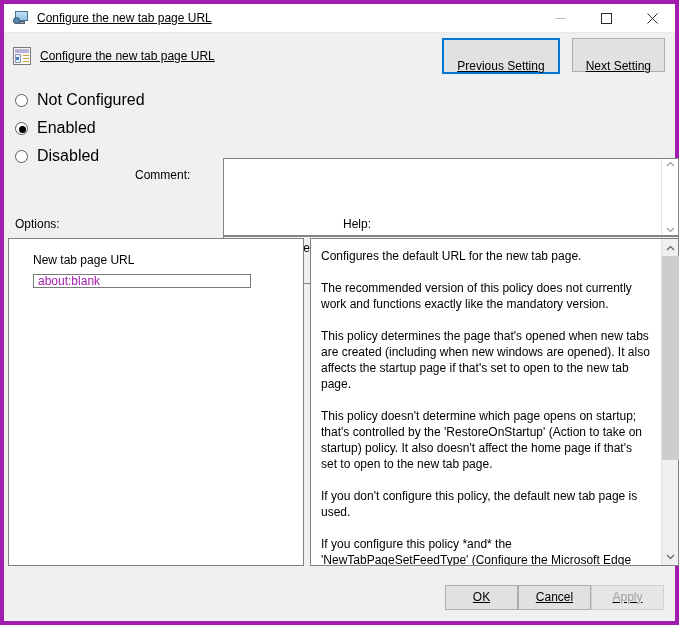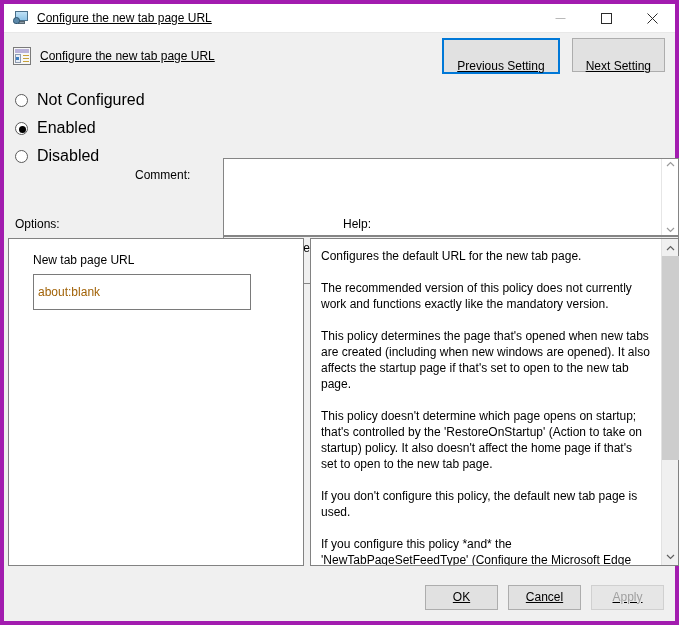--- a/index.html
+++ b/index.html
@@ -210,28 +210,28 @@
     top: 0;
   }
   .panel-options { left: 4px; width: 296px; height: 328px; }
   .panel-help {
     left: 306px; width: 369px; height: 328px;
     display: flex;
   }
   .options-inner { padding: 14px 10px 0 24px; }
   .option-caption { font-size: 12px; margin-bottom: 7px; }
   .option-input {
-    width: 218px; height: 36px;
+    width: 218px; height: 14px;
     border: 1px solid #7a7a7a;
     background: #ffffff;
     font-family: "Liberation Sans", sans-serif;
     font-size: 12px;
     padding: 0 4px;
     line-height: 20px;
-    color: #a16207;
+    color: #a21caf;
     outline: none;
   }
   .help-text {
     flex: 1 1 auto;
     padding: 9px 10px 0 10px;
     font-size: 12px;
     line-height: 16px;
     overflow: hidden;
   }
   .help-text p { margin: 0 0 16px 0; }
@@ -253,21 +253,20 @@
   }
 
   
   .footer {
     height: 48px;
     flex: 0 0 auto;
     display: flex;
     align-items: center;
     justify-content: flex-end;
     padding-right: 11px;
-    gap: 10px;
   }
   .footer .btn { width: 73px; padding: 0; height: 25px; }
 </style>
 </head>
 <body>
 
 <div class="window">
 
   <div class="titlebar">
     <div class="titlebar-icon">

